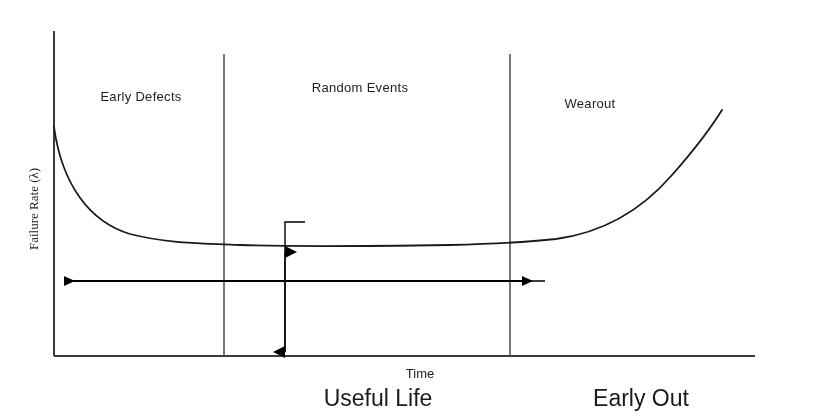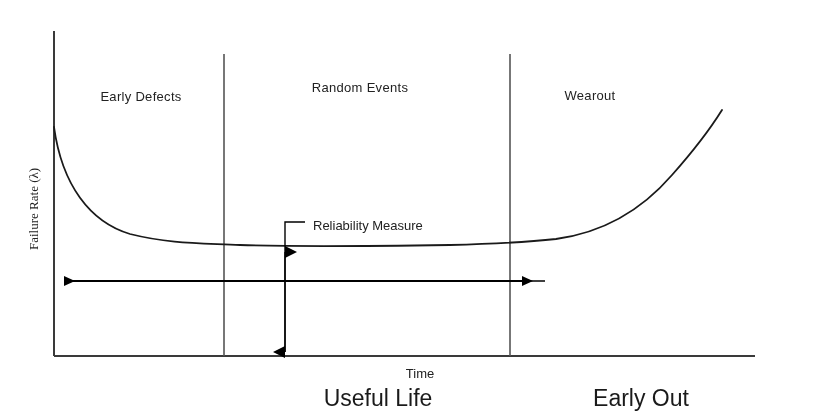--- a/index.html
+++ b/index.html
@@ -99,22 +99,21 @@
     <line x1="510" y1="281" x2="545" y2="281" stroke="#000000" stroke-width="1.6"></line>
 
     <line x1="285" y1="252" x2="285" y2="352" stroke="#000000" stroke-width="1.8" marker-start="url(#arrowUp)" marker-end="url(#arrowDown)"></line>
     <polyline points="285,252 285,222 305,222" fill="none" stroke="#000000" stroke-width="1.4"></polyline>
   </svg>
 
   <div class="y-axis-label" style="left:26px; top:250px;">Failure Rate (λ)</div>
 
   <div class="lbl phase-label" style="left:141px; top:89px;">Early Defects</div>
   <div class="lbl phase-label" style="left:360px; top:80px;">Random Events</div>
-  <div class="lbl phase-label" style="left:590px; top:88px;text-align:right;">Wearout</div>
+  <div class="lbl phase-label" style="left:590px; top:96px;text-align:right;">Wearout</div>
 
-  <div class="lbl measure-label" style="left:313px; top:218px;">Reliability Measure</div>
 
   <div class="lbl axis-label" style="left:372px; top:366px;">Time</div>
 
   <div class="bottom-label" style="left:378px; top:385px;">Useful Life</div>
   <div class="bottom-label" style="left:641px; top:385px;">Early Out</div>
 
 </div>
 
 </body></html>

